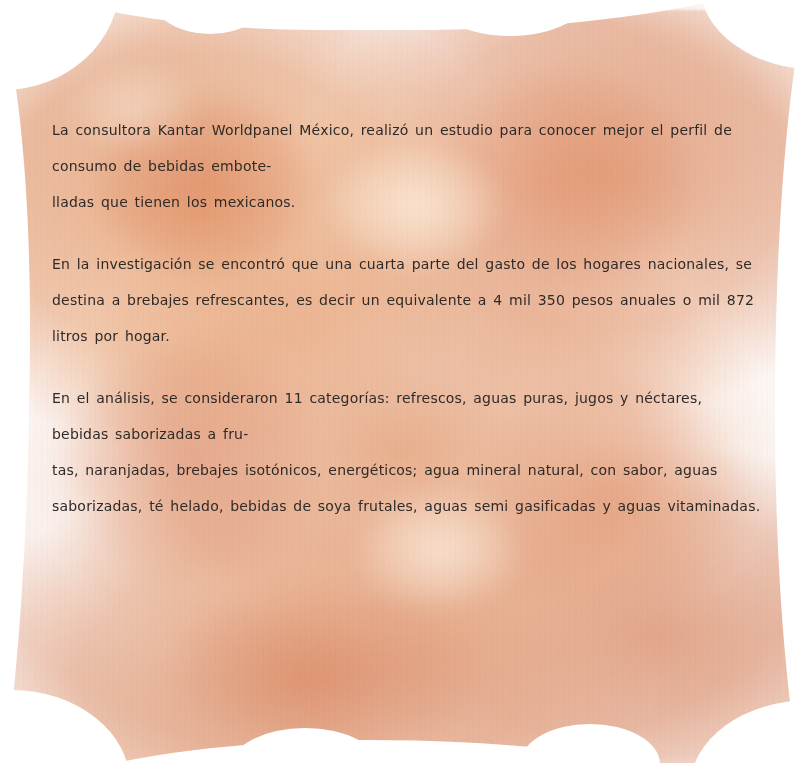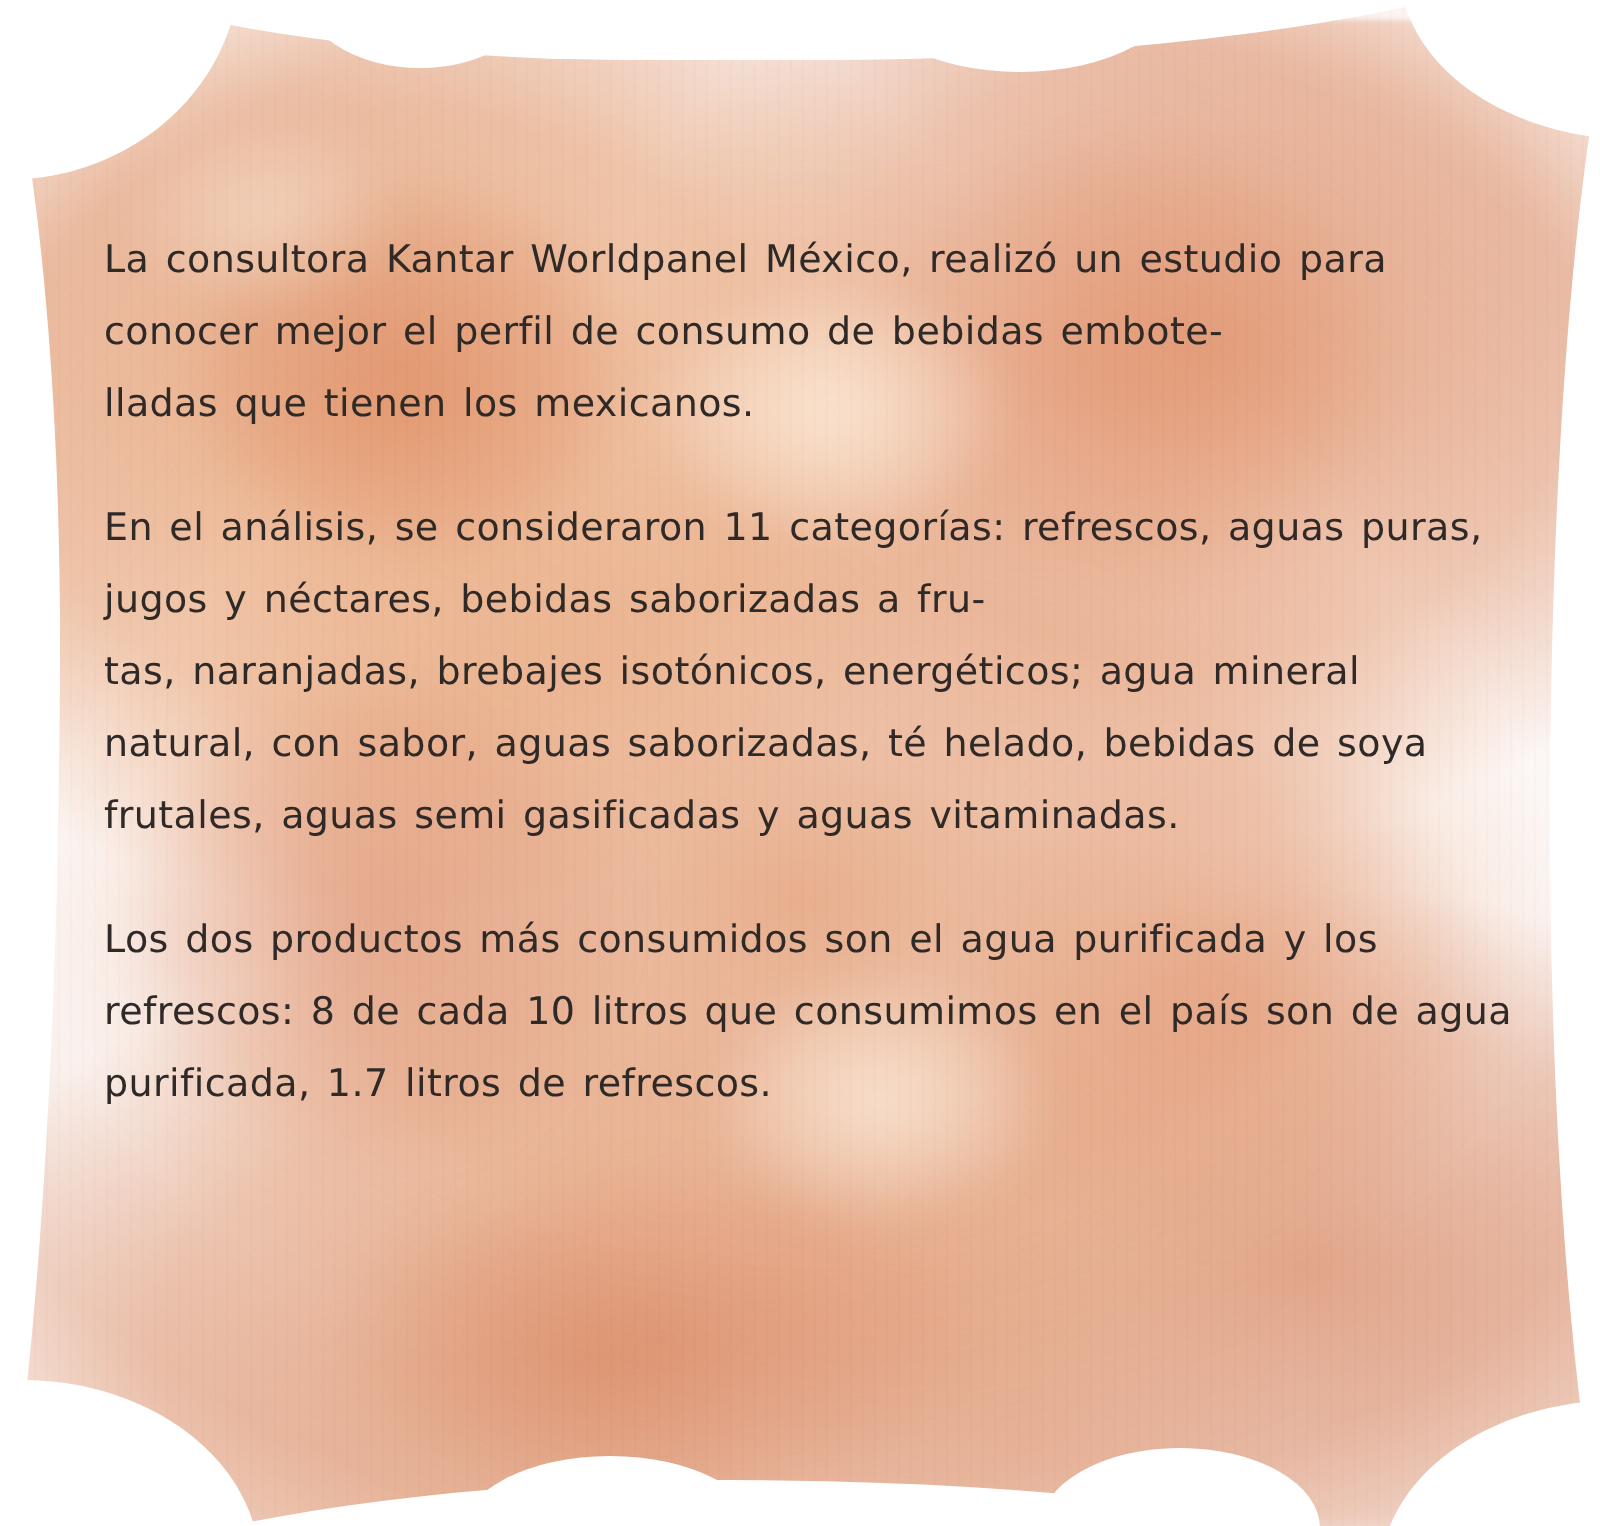--- a/index.html
+++ b/index.html
@@ -127,21 +127,21 @@
   .mask-n4 { left: 520px; top: 724px; width: 140px; height: 80px; border-radius: 55% 55% 0 0; }
 
   
   .text-block {
     position: absolute;
     left: 52px;
     top: 112px;
     width: 710px;
     color: #2f2a28;
     font-family: "DejaVu Sans", sans-serif;
-    font-size: 19px;
+    font-size: 14px;
     line-height: 36px;
     letter-spacing: 0.2px;
     word-spacing: 2px;
   }
   .para {
     margin: 0 0 26px 0;
     white-space: pre-line;
   }
   .para:last-child { margin-bottom: 0; }
 </style>
@@ -171,18 +171,18 @@
   <div class="mask mask-c3"></div>
   <div class="mask mask-c4"></div>
   <div class="mask mask-n1"></div>
   <div class="mask mask-n2"></div>
   <div class="mask mask-n3"></div>
   <div class="mask mask-n4"></div>
 
   <div class="text-block">
     <p class="para">La consultora Kantar Worldpanel México, realizó un estudio para conocer mejor el perfil de consumo de bebidas embote-
 lladas que tienen los mexicanos.</p>
+    <p class="para">En la investigación se encontró que una cuarta parte del gasto de los hogares nacionales, se destina a brebajes refrescantes, es decir un equivalente a 4 mil 350 pesos anuales o mil 872 litros por hogar.</p>
     <p class="para">En el análisis, se consideraron 11 categorías: refrescos, aguas puras, jugos y néctares, bebidas saborizadas a fru-
 tas, naranjadas,  brebajes isotónicos, energéticos;  agua mineral natural, con sabor, aguas saborizadas, té helado, bebidas de soya frutales, aguas semi gasificadas y aguas vitaminadas.</p>
-    <p class="para">Los dos productos más consumidos son el agua purificada y los refrescos: 8 de cada 10 litros que consumimos en el país son de agua purificada, 1.7 litros de refrescos.</p>
   </div>
 
 </div>
 
 </body></html>

